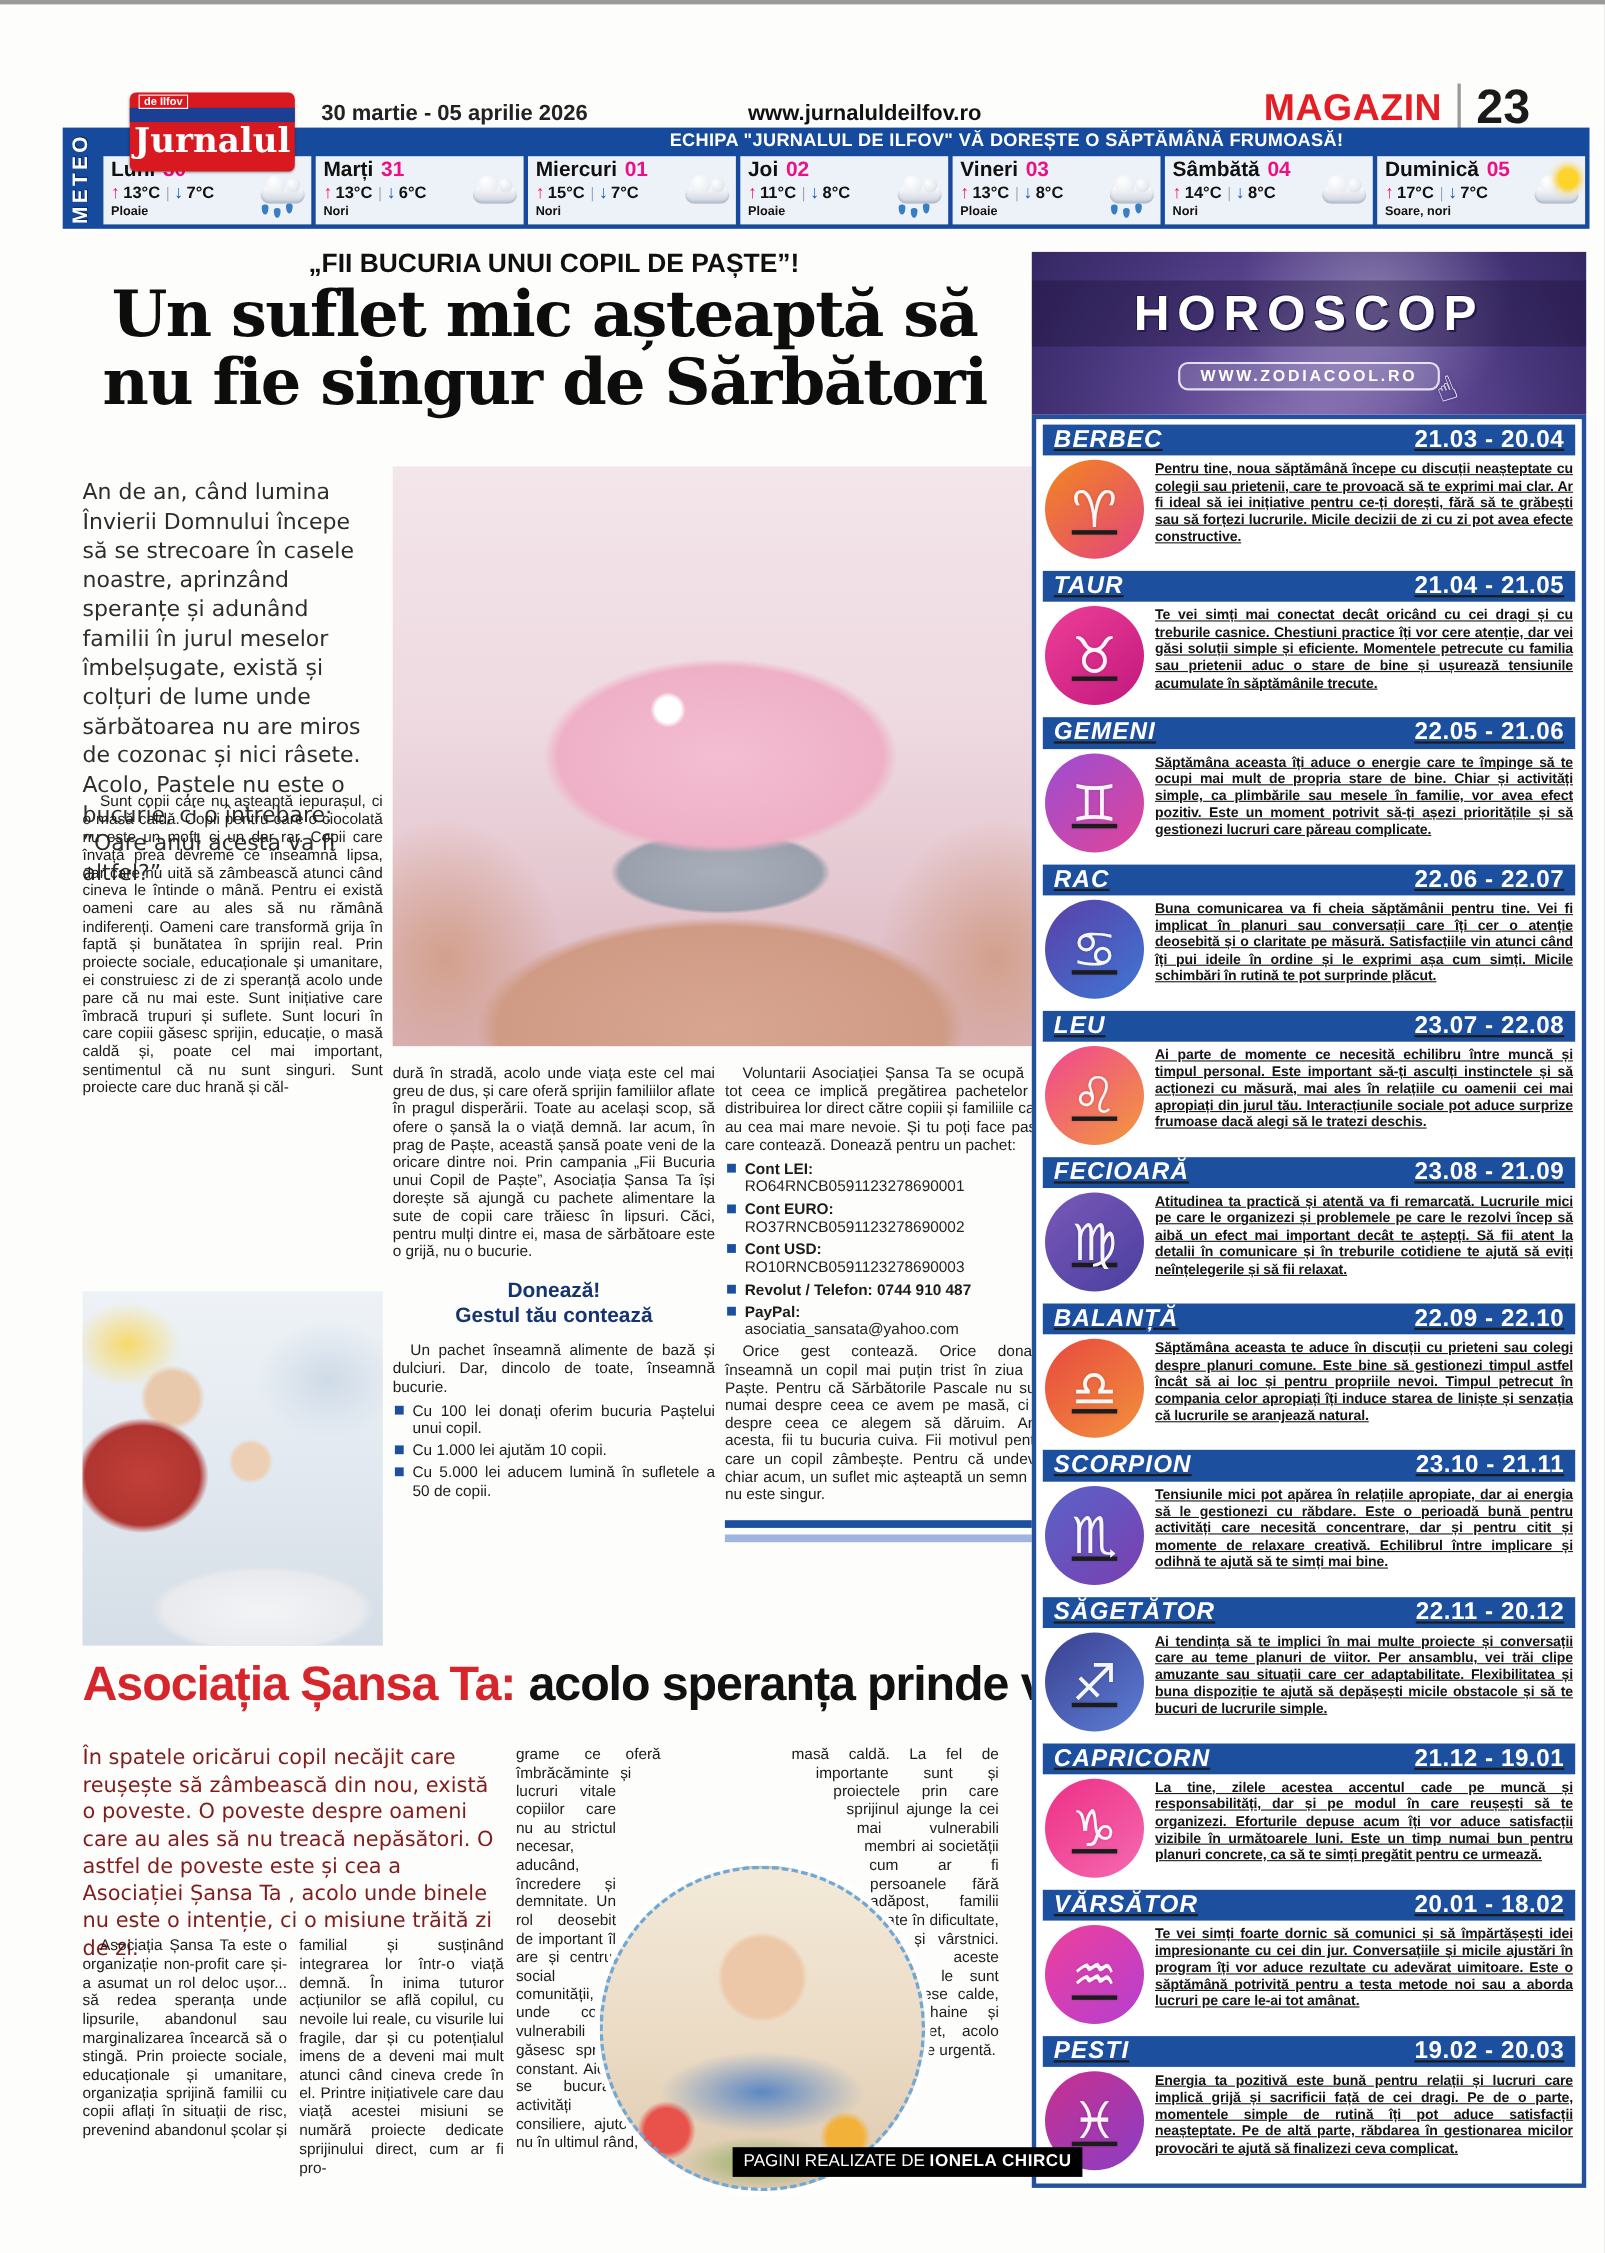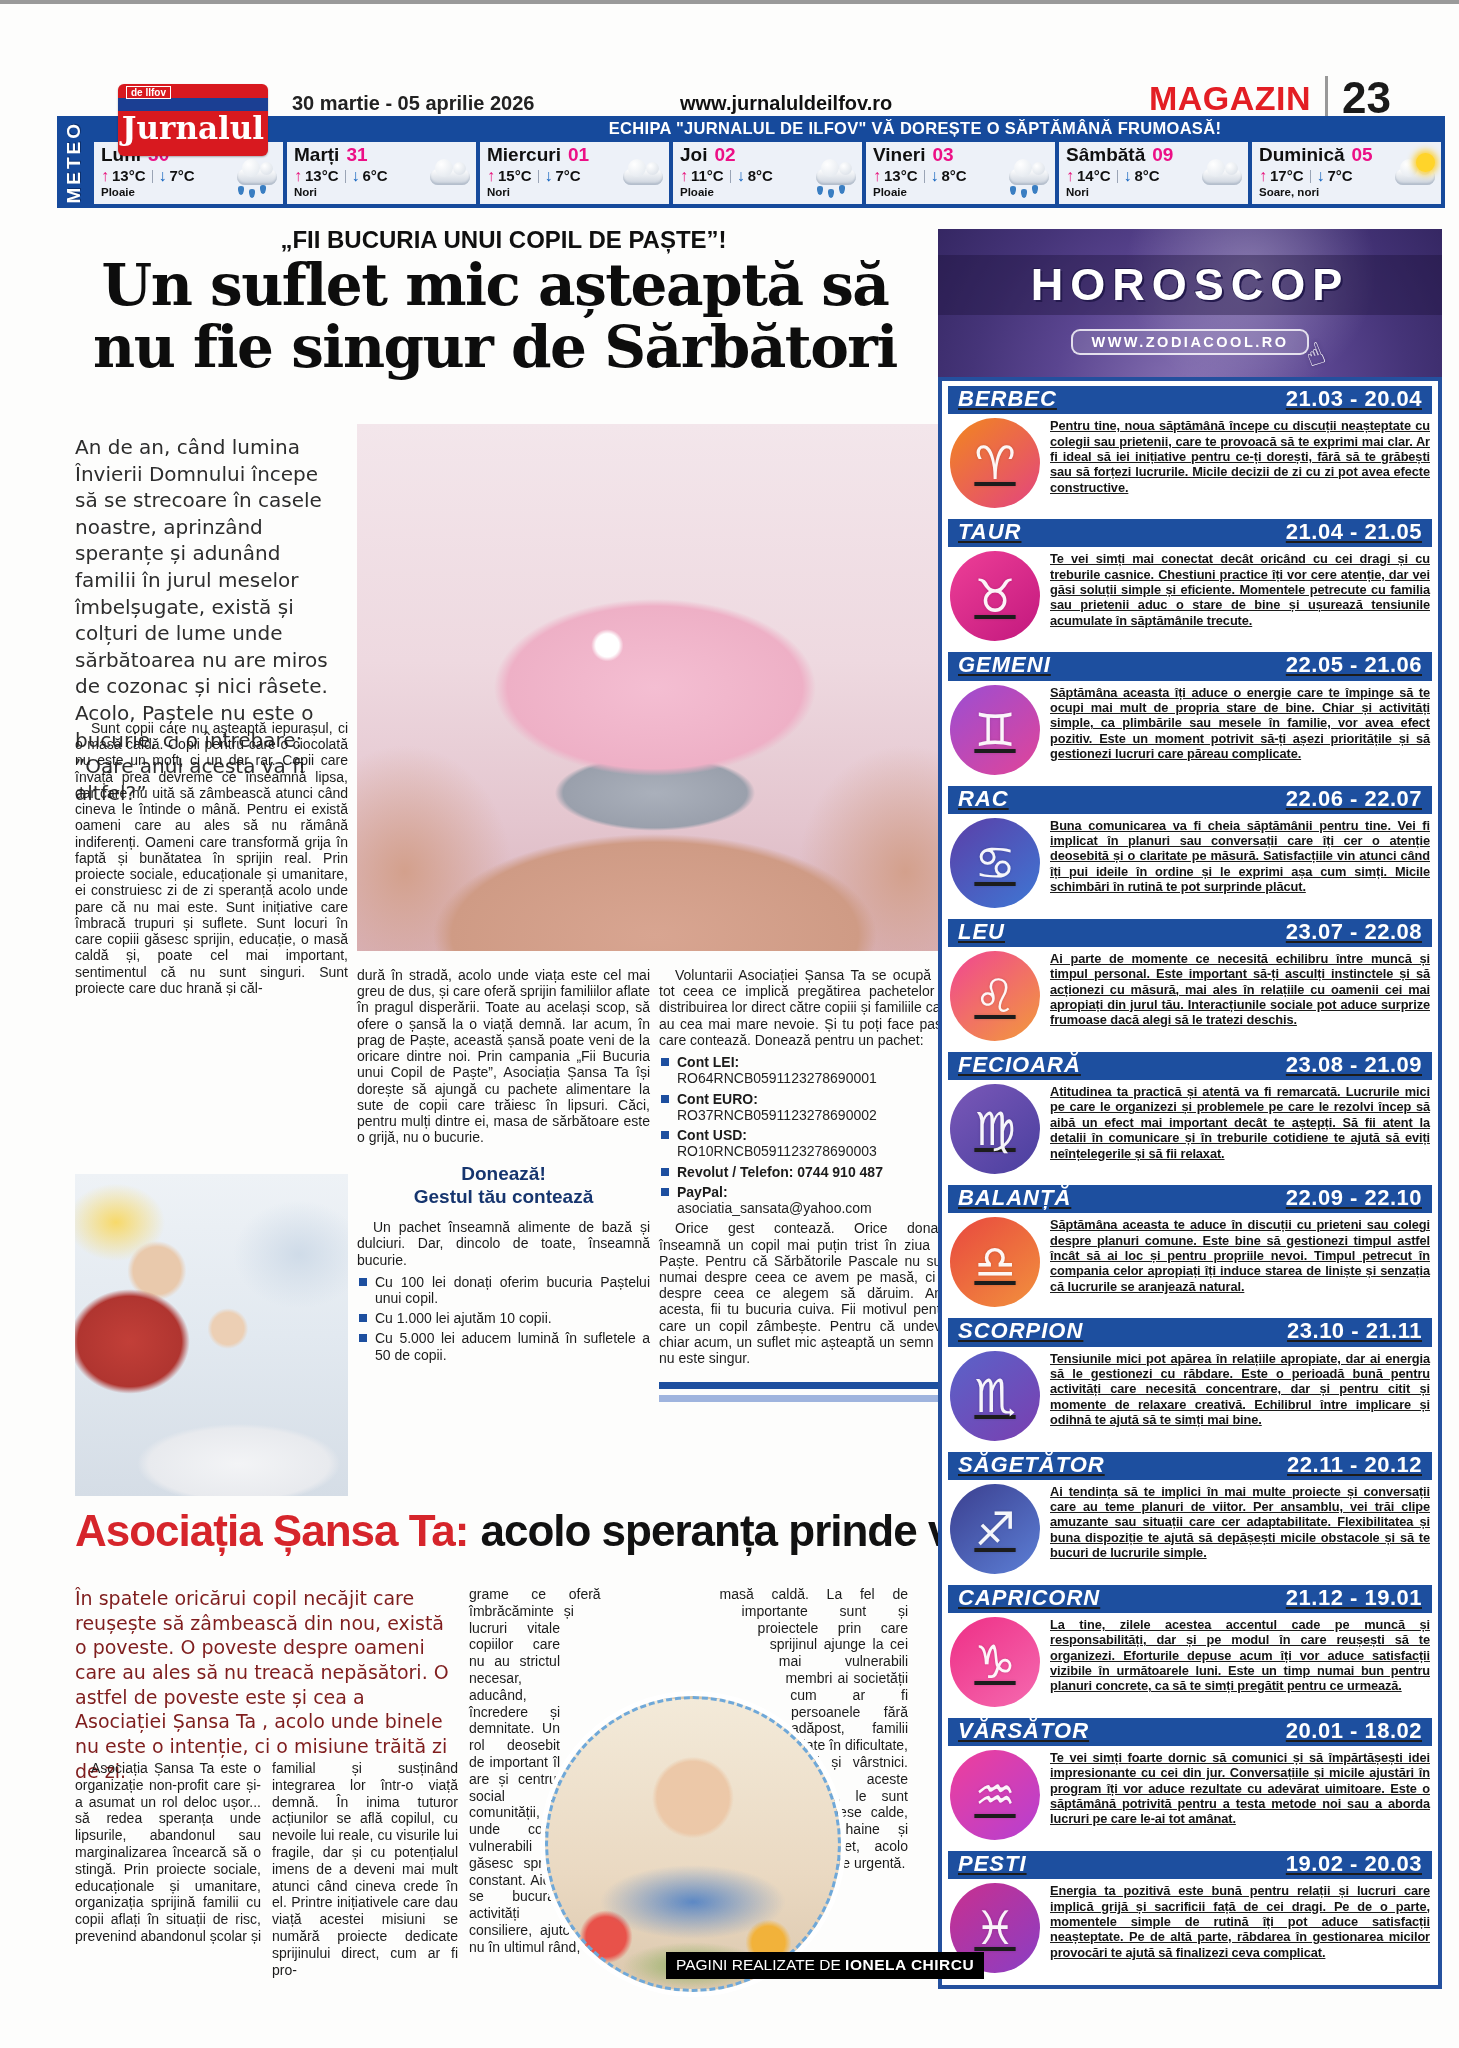--- a/index.html
+++ b/index.html
@@ -253,21 +253,21 @@
           <div class="day-cond">Ploaie</div>
           <div class="wicon" data-icon-type="rain">
             <span class="cl"></span>
             <span class="drops"></span>
           </div>
         </div>
 
         <div class="day-card">
           <div class="day-top">
             <span class="day-name">Sâmbătă</span>
-            <span class="day-num">09</span>
+            <span class="day-num">04</span>
           </div>
           <div class="day-temps">
             <span class="arrow-up">↑</span>
             <span>14°C</span>
             <span class="t-sep"></span>
             <span class="arrow-dn">↓</span>
             <span>8°C</span>
           </div>
           <div class="day-cond">Nori</div>
           <div class="wicon" data-icon-type="clouds">

